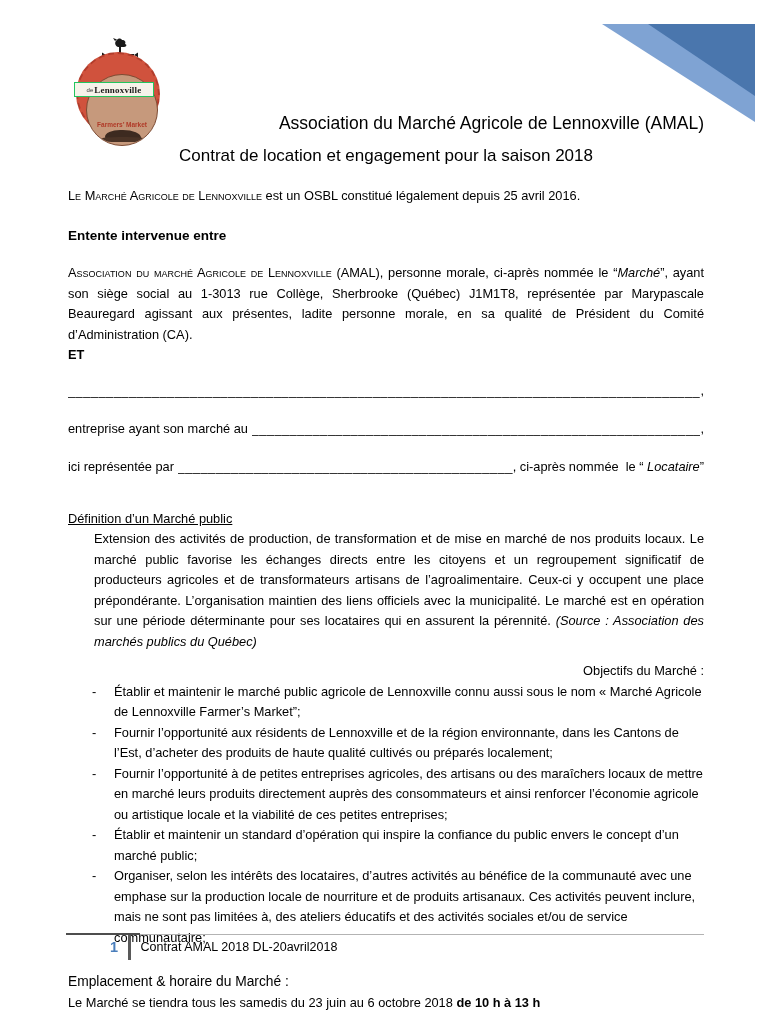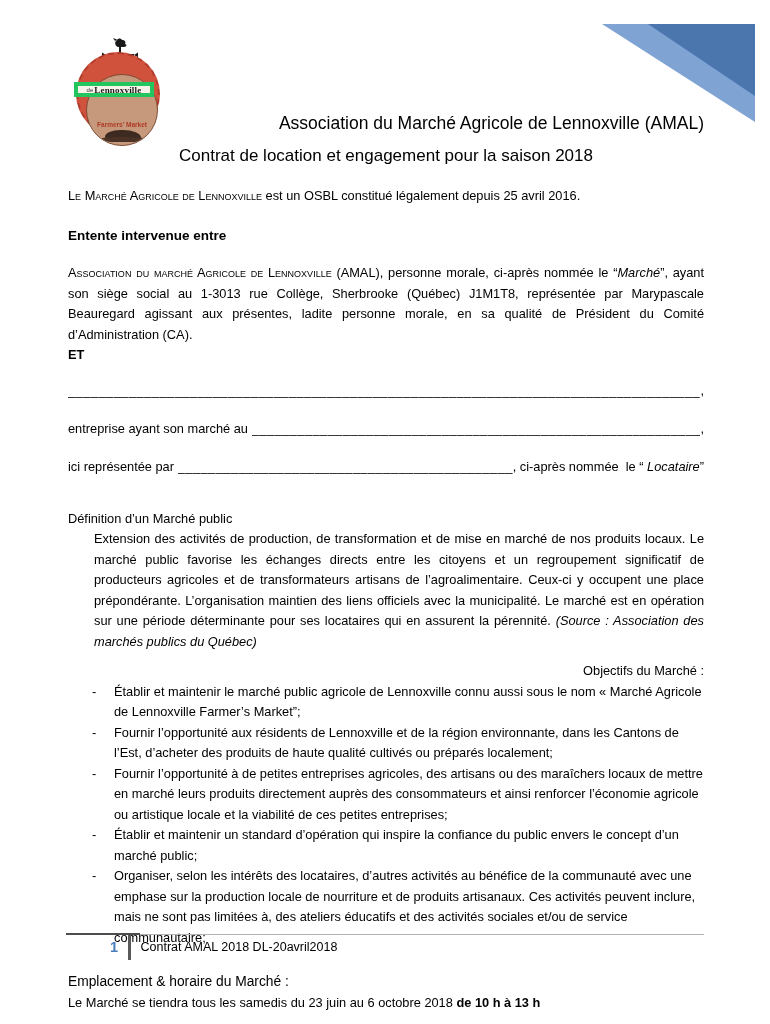--- a/index.html
+++ b/index.html
@@ -24,21 +24,21 @@
     position:absolute; left:8px; top:20px; width:72px; height:72px;
     border-radius:50%; background:#c6997c; border:1px solid #7d4b33;
     overflow:hidden;
   }
   .logo-top-text {
     position:absolute; top:14px; width:100%; text-align:center;
     font-size:7px; font-weight:bold; color:#b03a28;
   }
   .logo-banner {
     position:absolute; left:-4px; top:28px; width:80px; height:15px;
-    background:#f6f3ea; border:4px solid #22c55e;
+    background:#f6f3ea; border:1px solid #22c55e;
     display:flex; align-items:center; justify-content:center;
   }
   .logo-banner-de { font-size:6px; color:#333; margin-right:1px; }
   .logo-banner-name {
     font-family:"Liberation Serif", serif; font-weight:bold; font-size:9px; color:#1a1a1a;
     letter-spacing:0.2px;
   }
   .logo-bottom-text {
     position:absolute; top:46px; width:100%; text-align:center;
     font-size:6.5px; font-weight:bold; color:#b03a28;
@@ -62,21 +62,21 @@
   .it { font-style:italic; }
   .b  { font-weight:bold; }
 
   .h-bold { font-weight:bold; font-size:13.5px; margin-top:19px; }
   .entente-p { margin-top:17px; text-align:justify; }
   .et-line { font-weight:bold; }
 
   .blank-line { display:flex; margin-top:12px; line-height:26px; white-space:pre; }
   .blank-fill { flex:1 1 auto; overflow:hidden; white-space:nowrap; letter-spacing:0.5px; }
 
-  .def-heading { margin-top:29px; }
+  .def-heading { text-decoration:underline; margin-top:29px; }
   .def-body { padding-left:26px; margin-top:0; text-align:justify; }
 
   .obj-heading { margin-top:9px;text-align:right; }
   .obj-list { margin-top:0; }
   .li { display:flex; padding-left:24px; }
   .li-marker { width:22px; flex:0 0 22px; }
   .li-text { flex:1; }
 
   .empl-heading { font-weight:normal; font-size:13.8px; margin-top:24px; }
 

